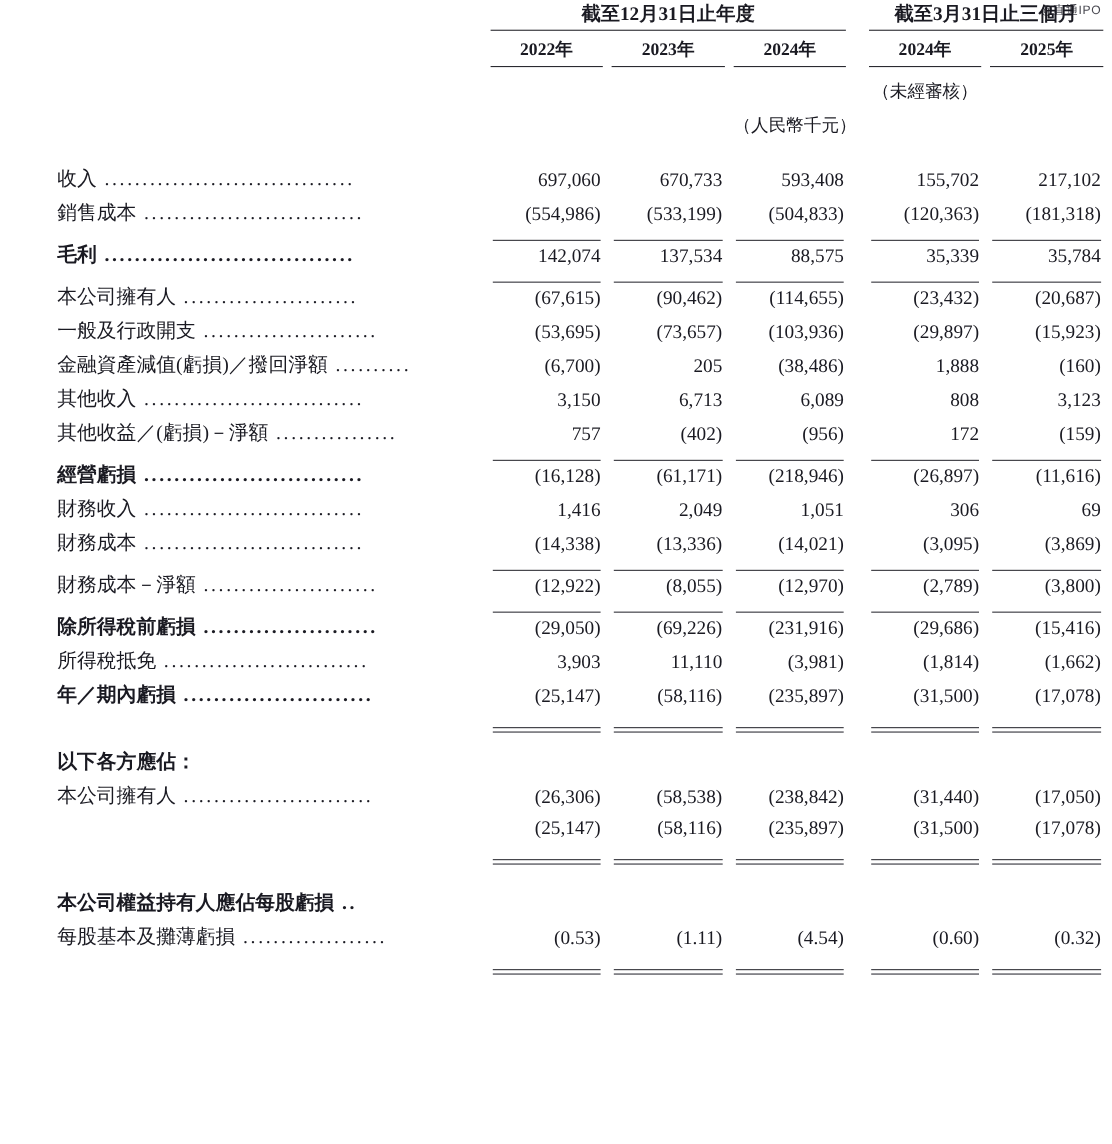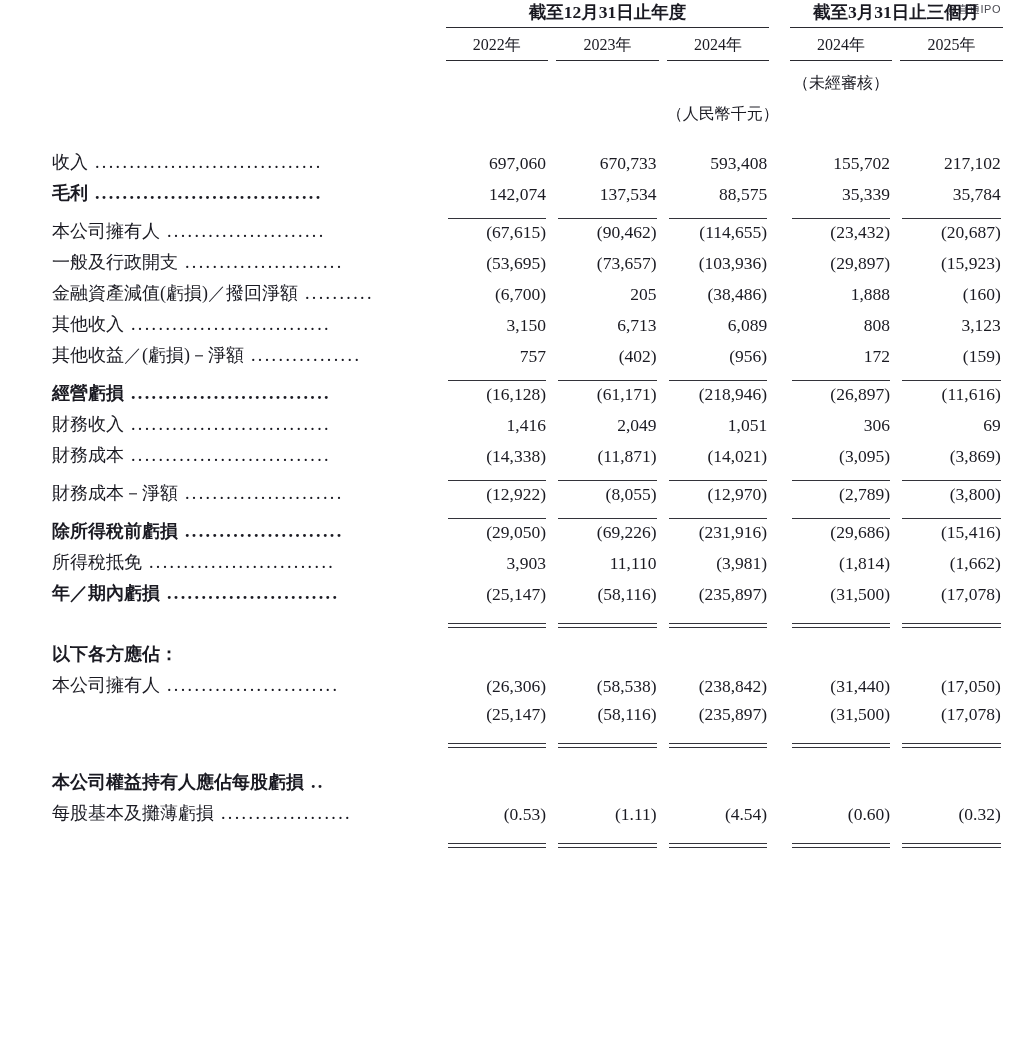--- a/index.html
+++ b/index.html
@@ -66,21 +66,21 @@
     height: 1px;
     padding: 0;
   }
   .grp-rule > div {
     height: 1px;
     background: #2a2a30;
   }
   .yr {
     text-align: center;
     font-size: 16px;
-    font-weight: normal;
+    font-weight: bold;
     white-space: nowrap;
     padding: 7px 0 4px 0;
   }
   .yr-rule > div {
     height: 1px;
     background: #2a2a30;
   }
   .unit {
     text-align: center;
     font-size: 16px;
@@ -265,20 +265,33 @@
           <td class="num">670,733</td>
           <td></td>
           <td class="num">593,408</td>
           <td></td>
           <td class="num">155,702</td>
           <td></td>
           <td class="num">217,102</td>
           <td></td>
         </tr>
         <tr class="ruled1">
+          <td class="lbl"><span class="txt">銷售成本</span><span class="dots"> .............................</span></td>
+          <td class="num u1">(554,986)</td>
+          <td></td>
+          <td class="num u1">(533,199)</td>
+          <td></td>
+          <td class="num u1">(504,833)</td>
+          <td></td>
+          <td class="num u1">(120,363)</td>
+          <td></td>
+          <td class="num u1">(181,318)</td>
+          <td></td>
+        </tr>
+        <tr class="ruled1">
           <td class="lbl bold"><span class="txt">毛利</span><span class="dots"> .................................</span></td>
           <td class="num u1">142,074</td>
           <td></td>
           <td class="num u1">137,534</td>
           <td></td>
           <td class="num u1">88,575</td>
           <td></td>
           <td class="num u1">35,339</td>
           <td></td>
           <td class="num u1">35,784</td>
@@ -372,21 +385,21 @@
           <td></td>
           <td class="num">306</td>
           <td></td>
           <td class="num">69</td>
           <td></td>
         </tr>
         <tr class="ruled1">
           <td class="lbl"><span class="txt">財務成本</span><span class="dots"> .............................</span></td>
           <td class="num u1">(14,338)</td>
           <td></td>
-          <td class="num u1">(11,871)</td>
+          <td class="num u1">(13,336)</td>
           <td></td>
           <td class="num u1">(14,021)</td>
           <td></td>
           <td class="num u1">(3,095)</td>
           <td></td>
           <td class="num u1">(3,869)</td>
           <td></td>
         </tr>
         <tr class="ruled1">
           <td class="lbl"><span class="txt">財務成本－淨額</span><span class="dots"> .......................</span></td>

